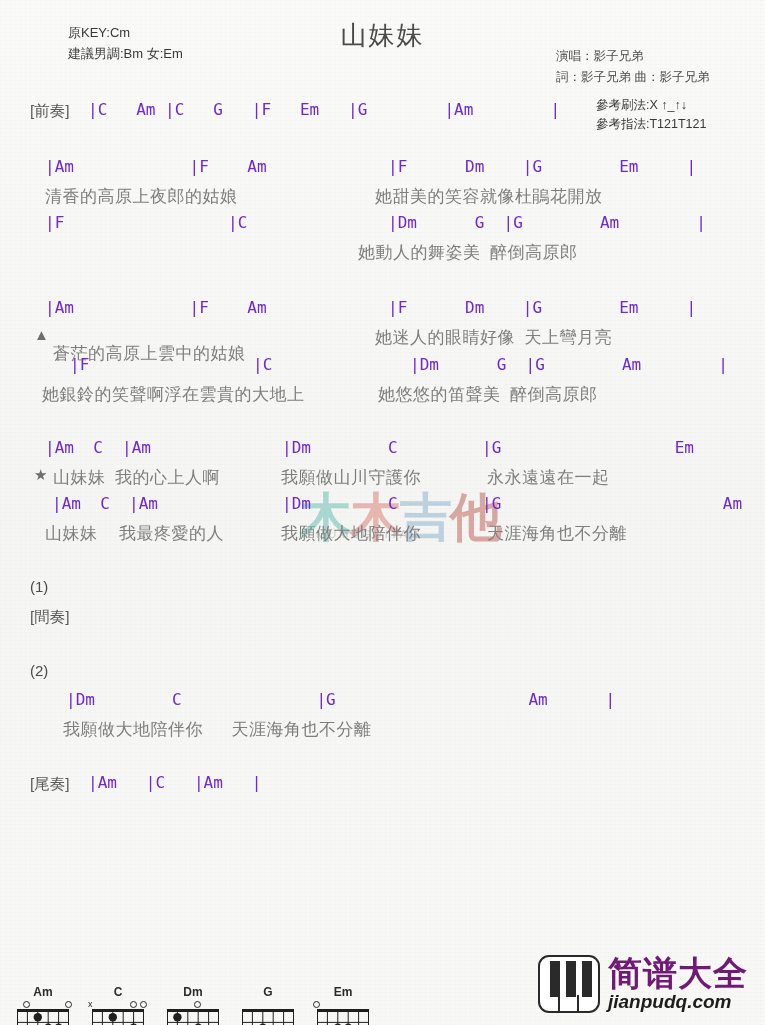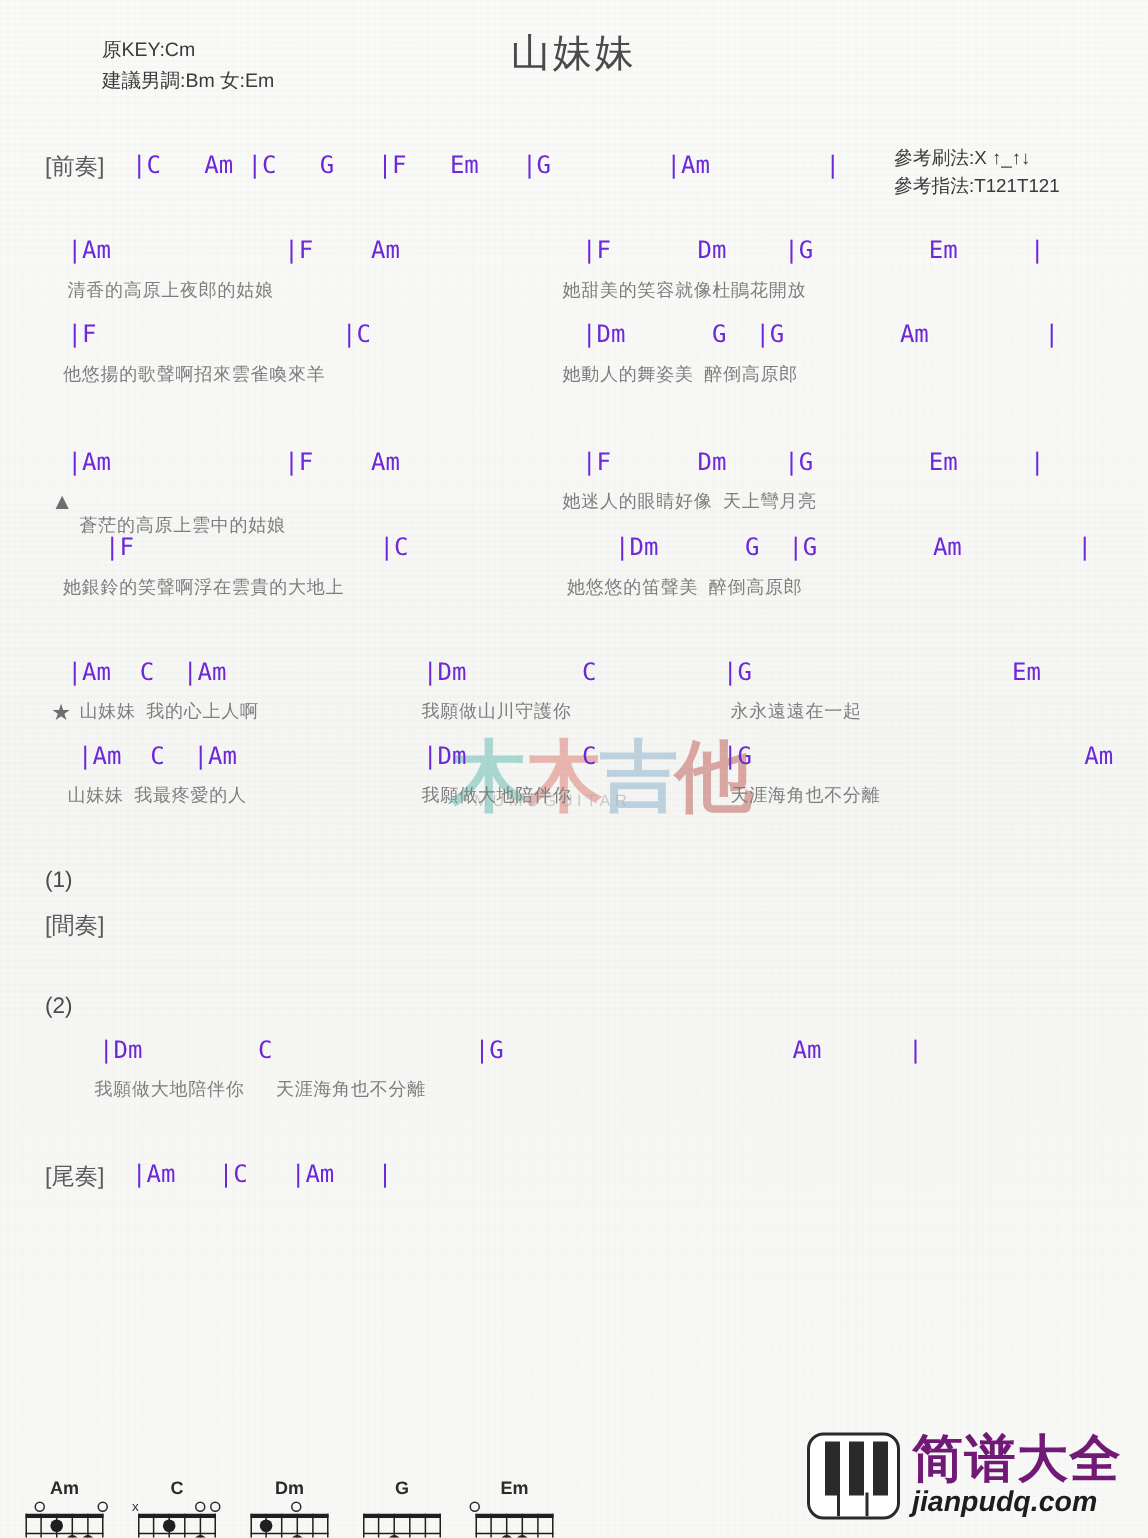--- a/index.html
+++ b/index.html
@@ -78,21 +78,21 @@
   .chordline {
     color: #6d28d9;
     font-family: "DejaVu Sans Mono", "Liberation Mono", monospace;
     font-size: 16px;
     white-space: pre;
     position: absolute;
   }
   .lyricline {
     color: #7e7e7e;
     font-family: "Liberation Serif", "DejaVu Serif", serif;
-    font-size: 12px;
+    font-size: 17px;
     white-space: pre;
     position: absolute;
     letter-spacing: 0.5px;
   }
   .marker {
     font-family: "Liberation Sans", sans-serif;
     font-size: 15px;
     color: #6e6e6e;
     position: absolute;
     white-space: pre;
@@ -241,38 +241,41 @@
 
 <div class="sheet">
 
   <div class="key-info">
     <div>原KEY:Cm</div>
     <div>建議男調:Bm 女:Em</div>
   </div>
 
   <div class="song-title">山妹妹</div>
 
+  <div class="credits">
+    <div>演唱：影子兄弟</div>
+    <div>詞：影子兄弟  曲：影子兄弟</div>
+  </div>
 
   <div class="patterns">
     <div>參考刷法:X ↑_↑↓</div>
     <div>參考指法:T121T121</div>
   </div>
 
   <div class="bracket-tag" style="left:30px; top:101px;">[前奏]</div>
   <div class="chordline" style="left:88px; top:100px;">|C   Am |C   G   |F   Em   |G        |Am        |</div>
 
   <div class="chordline" style="left:45px; top:157px;">|Am            |F    Am</div>
   <div class="chordline" style="left:388px; top:157px;">|F      Dm    |G        Em     |</div>
   <div class="lyricline" style="left:45px; top:185px;">清香的高原上夜郎的姑娘</div>
   <div class="lyricline" style="left:375px; top:185px;">她甜美的笑容就像杜鵑花開放</div>
 
   <div class="chordline" style="left:45px; top:213px;">|F                 |C</div>
   <div class="chordline" style="left:388px; top:213px;">|Dm      G  |G        Am        |</div>
-  <div class="lyricline" style="left:42px; top:241px;">他悠揚的歌聲啊招來雲雀喚來羊</div>
-  <div class="lyricline" style="left:375px; top:241px;">她動人的舞姿美  醉倒高原郎</div>
+  <div class="lyricline" style="left:358px; top:241px;">她動人的舞姿美  醉倒高原郎</div>
 
   <div class="chordline" style="left:45px; top:298px;">|Am            |F    Am</div>
   <div class="chordline" style="left:388px; top:298px;">|F      Dm    |G        Em     |</div>
   <div class="marker" style="left:34px; top:326px;">▲</div>
   <div class="lyricline" style="left:53px; top:326px;margin-top:16px;">蒼茫的高原上雲中的姑娘</div>
   <div class="lyricline" style="left:375px; top:326px;">她迷人的眼睛好像  天上彎月亮</div>
 
   <div class="chordline" style="left:70px; top:355px;">|F                 |C</div>
   <div class="chordline" style="left:410px; top:355px;">|Dm      G  |G        Am        |</div>
   <div class="lyricline" style="left:42px; top:383px;">她銀鈴的笑聲啊浮在雲貴的大地上</div>
@@ -282,21 +285,21 @@
   <div class="chordline" style="left:282px; top:438px;">|Dm        C</div>
   <div class="chordline" style="left:482px; top:438px;">|G                  Em       |</div>
   <div class="marker" style="left:34px; top:466px;">★</div>
   <div class="lyricline" style="left:53px; top:466px;">山妹妹  我的心上人啊</div>
   <div class="lyricline" style="left:281px; top:466px;">我願做山川守護你</div>
   <div class="lyricline" style="left:487px; top:466px;">永永遠遠在一起</div>
 
   <div class="chordline" style="left:52px; top:494px;">|Am  C  |Am</div>
   <div class="chordline" style="left:282px; top:494px;">|Dm        C</div>
   <div class="chordline" style="left:482px; top:494px;">|G                       Am     |</div>
-  <div class="lyricline" style="left:45px; top:522px;">山妹妹  我最疼愛的人</div>
+  <div class="lyricline" style="left:45px; top:522px;font-family:Liberation Mono, monospace;">山妹妹  我最疼愛的人</div>
   <div class="lyricline" style="left:281px; top:522px;">我願做大地陪伴你</div>
   <div class="lyricline" style="left:487px; top:522px;">天涯海角也不分離</div>
 
   <div class="numlabel" style="left:30px; top:578px;">(1)</div>
   <div class="bracket-tag" style="left:30px; top:607px;">[間奏]</div>
 
   <div class="numlabel" style="left:30px; top:662px;">(2)</div>
   <div class="chordline" style="left:66px; top:690px;">|Dm        C              |G                    Am      |</div>
   <div class="lyricline" style="left:63px; top:718px;">我願做大地陪伴你      天涯海角也不分離</div>
 

